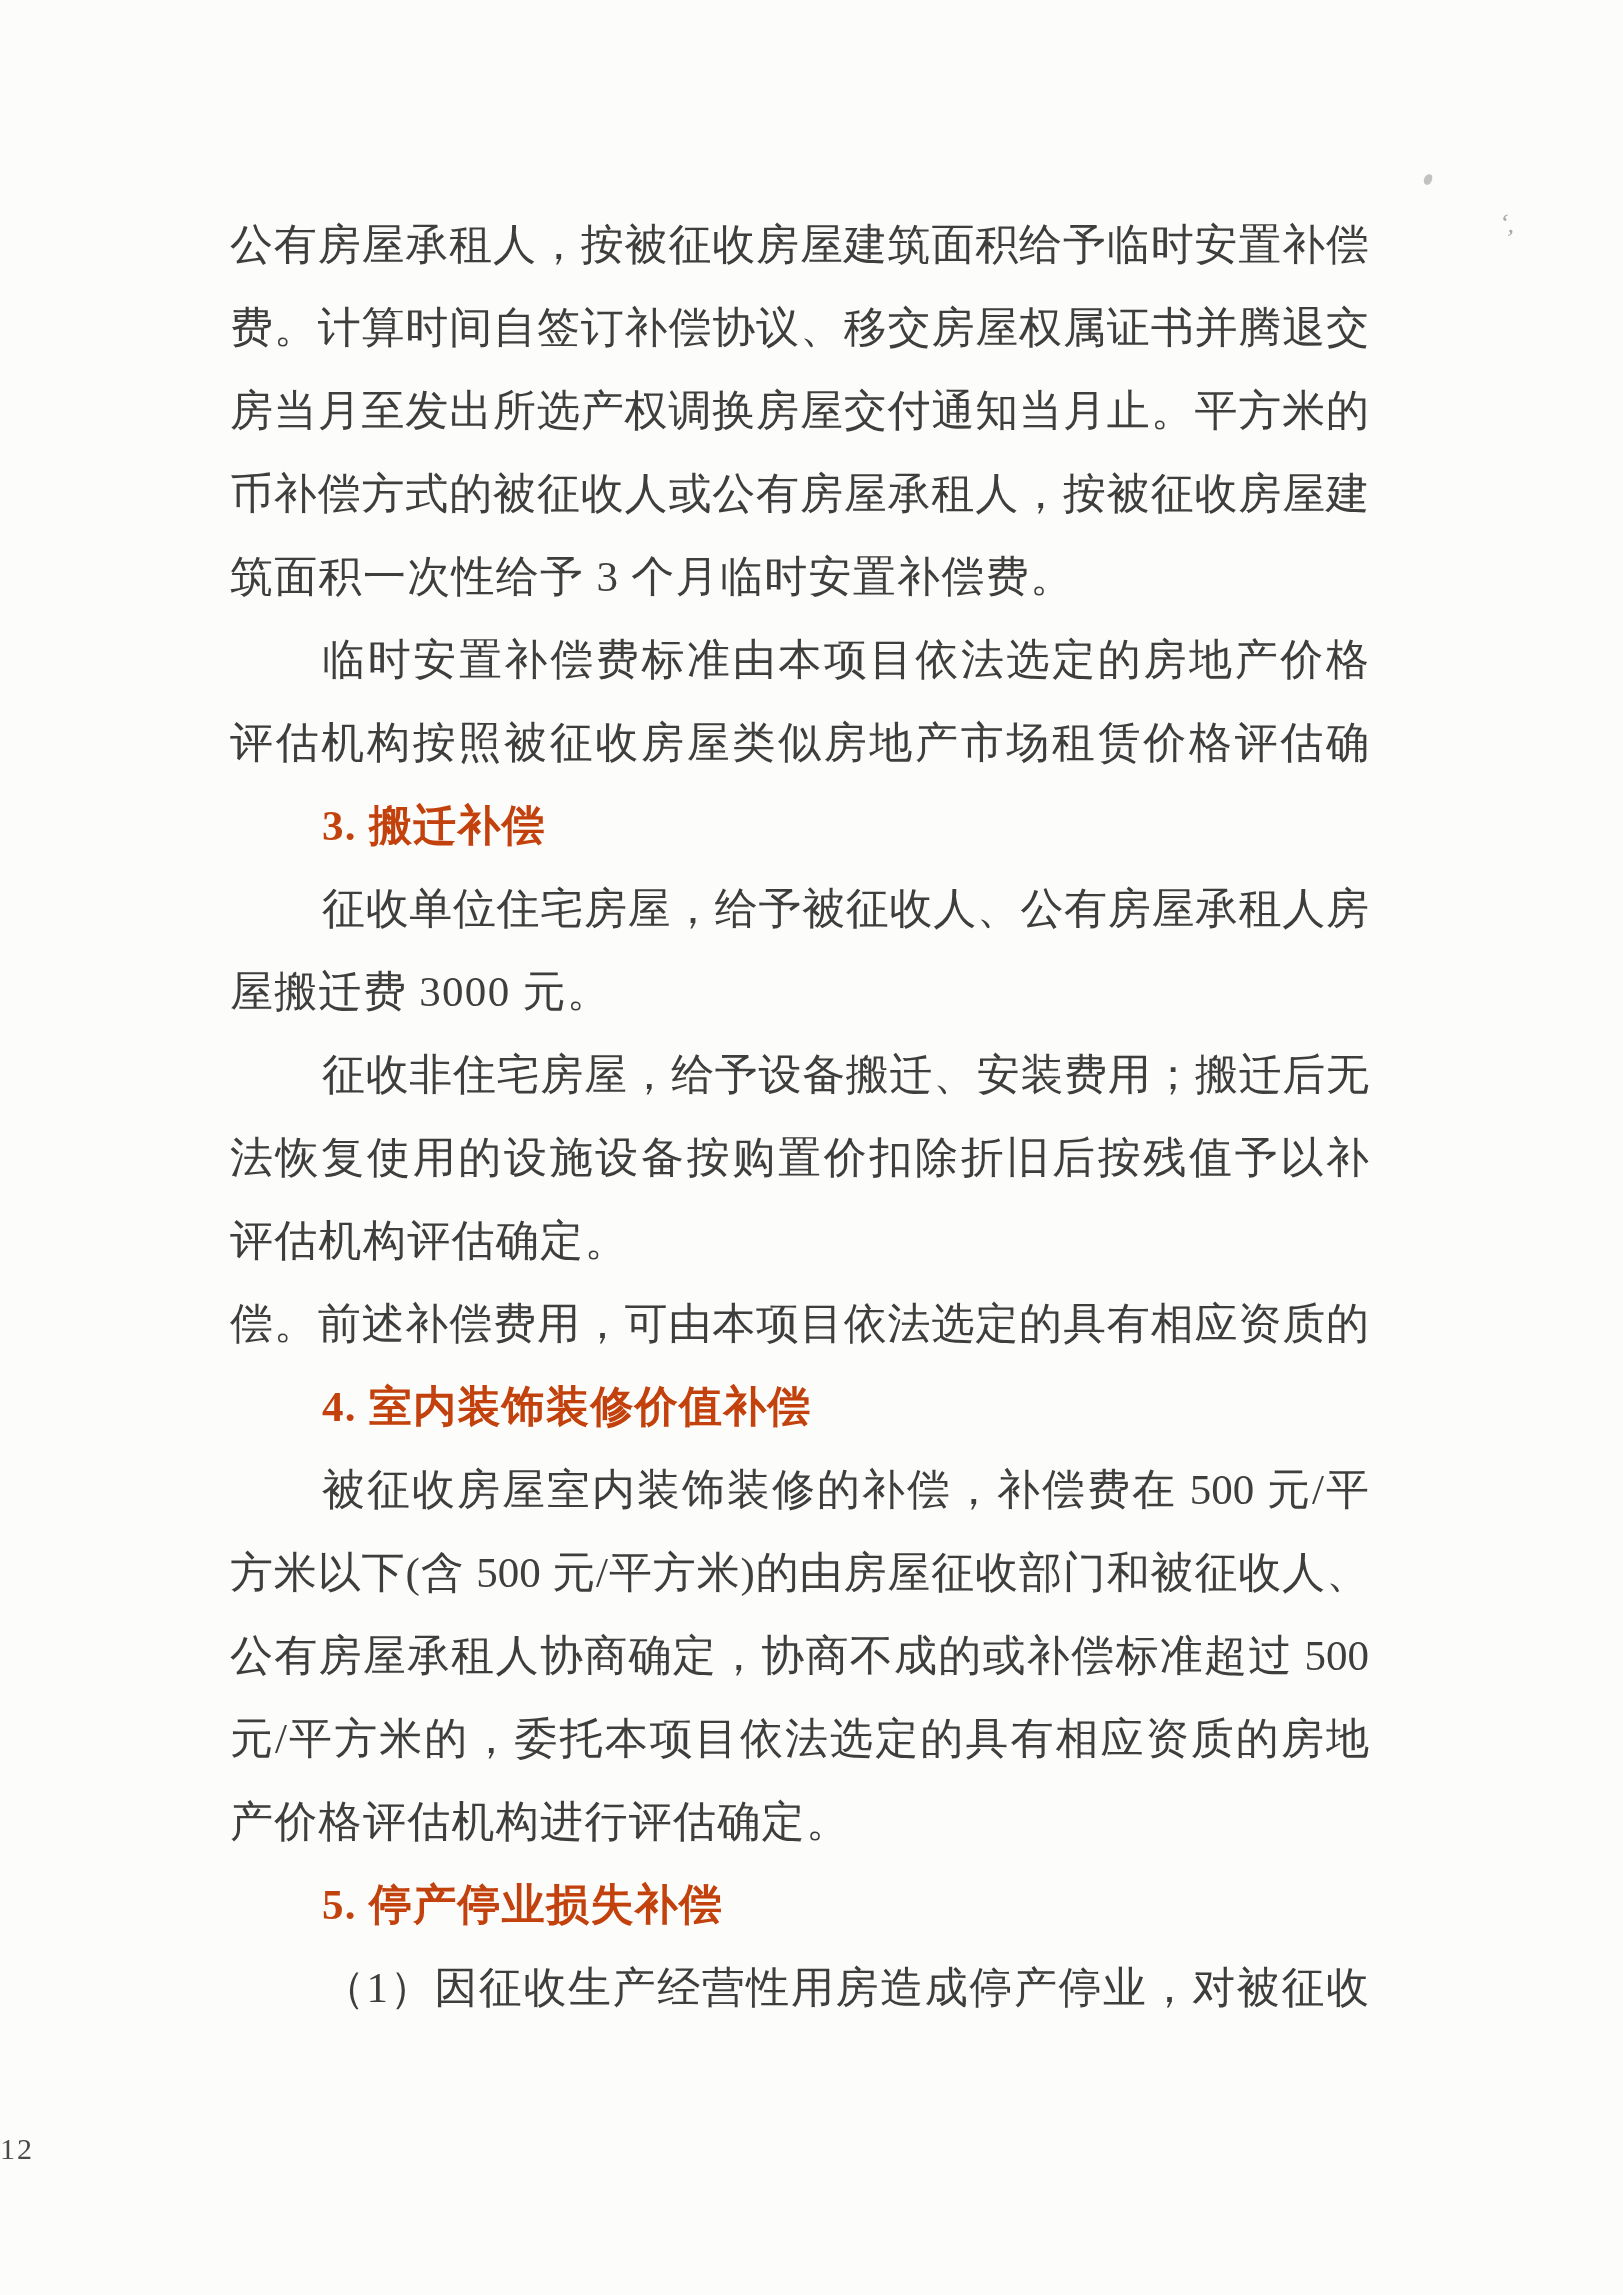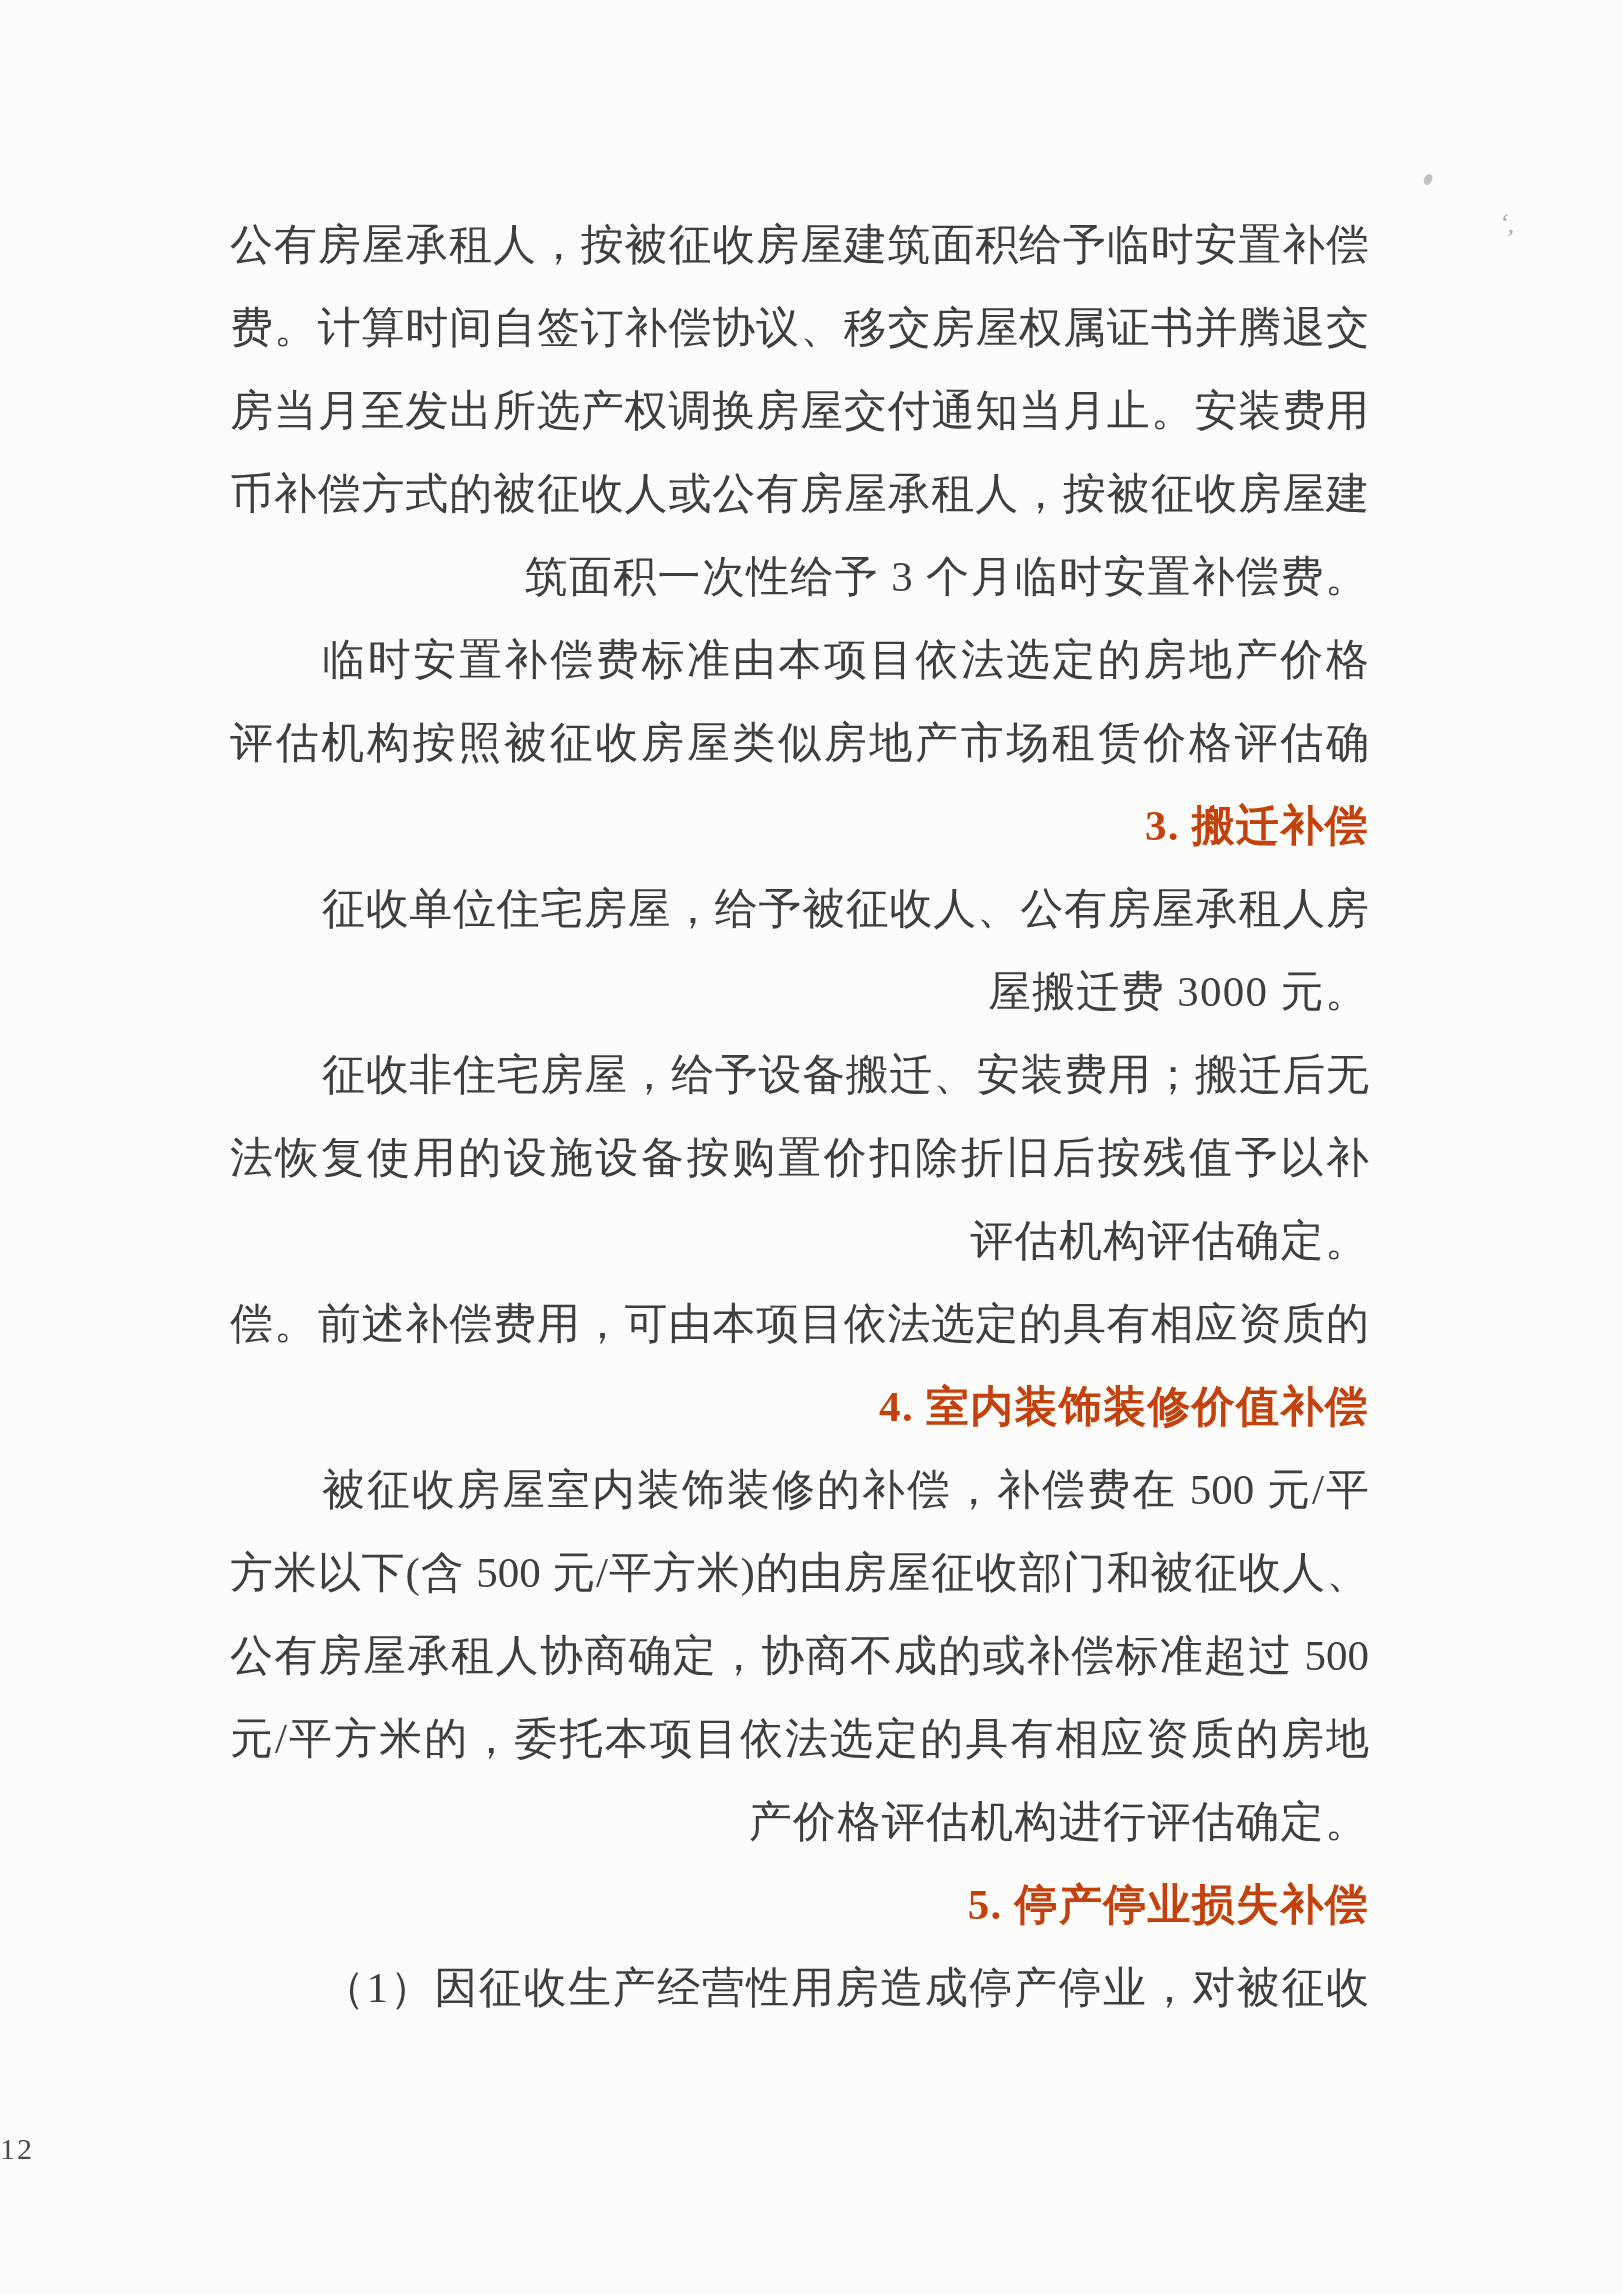--- a/index.html
+++ b/index.html
@@ -21,21 +21,21 @@
     top: 203px;
     width: 1139px;
   }
   .line {
     height: 83px;
     line-height: 83px;
     font-size: 43px;
     color: #3e3e3e;
     letter-spacing: 1.3px;
     white-space: nowrap;
-    text-align: right;
+    text-align: left;
   }
   .line.justify {
     white-space: normal;
     text-align: justify;
     text-align-last: justify;
     text-justify: inter-character;
     letter-spacing: 0;
   }
   .line.indent {
     padding-left: 92px;
@@ -74,21 +74,21 @@
     transform: rotate(8deg);
   }
 </style>
 </head>
 <body>
 
 <div class="page">
   <div class="text-block">
       <div class="line justify">公有房屋承租人，按被征收房屋建筑面积给予临时安置补偿</div>
       <div class="line justify">费。计算时间自签订补偿协议、移交房屋权属证书并腾退交</div>
-      <div class="line justify">房当月至发出所选产权调换房屋交付通知当月止。安装费用</div>
+      <div class="line justify">房当月至发出所选产权调换房屋交付通知当月止。平方米的</div>
       <div class="line justify">币补偿方式的被征收人或公有房屋承租人，按被征收房屋建</div>
       <div class="line">筑面积一次性给予 3 个月临时安置补偿费。</div>
       <div class="line justify indent">临时安置补偿费标准由本项目依法选定的房地产价格</div>
       <div class="line justify">评估机构按照被征收房屋类似房地产市场租赁价格评估确</div>
       <div class="line indent bold">3. 搬迁补偿</div>
       <div class="line justify indent">征收单位住宅房屋，给予被征收人、公有房屋承租人房</div>
       <div class="line">屋搬迁费 3000 元。</div>
       <div class="line justify indent">征收非住宅房屋，给予设备搬迁、安装费用；搬迁后无</div>
       <div class="line justify">法恢复使用的设施设备按购置价扣除折旧后按残值予以补</div>
       <div class="line">评估机构评估确定。</div>

